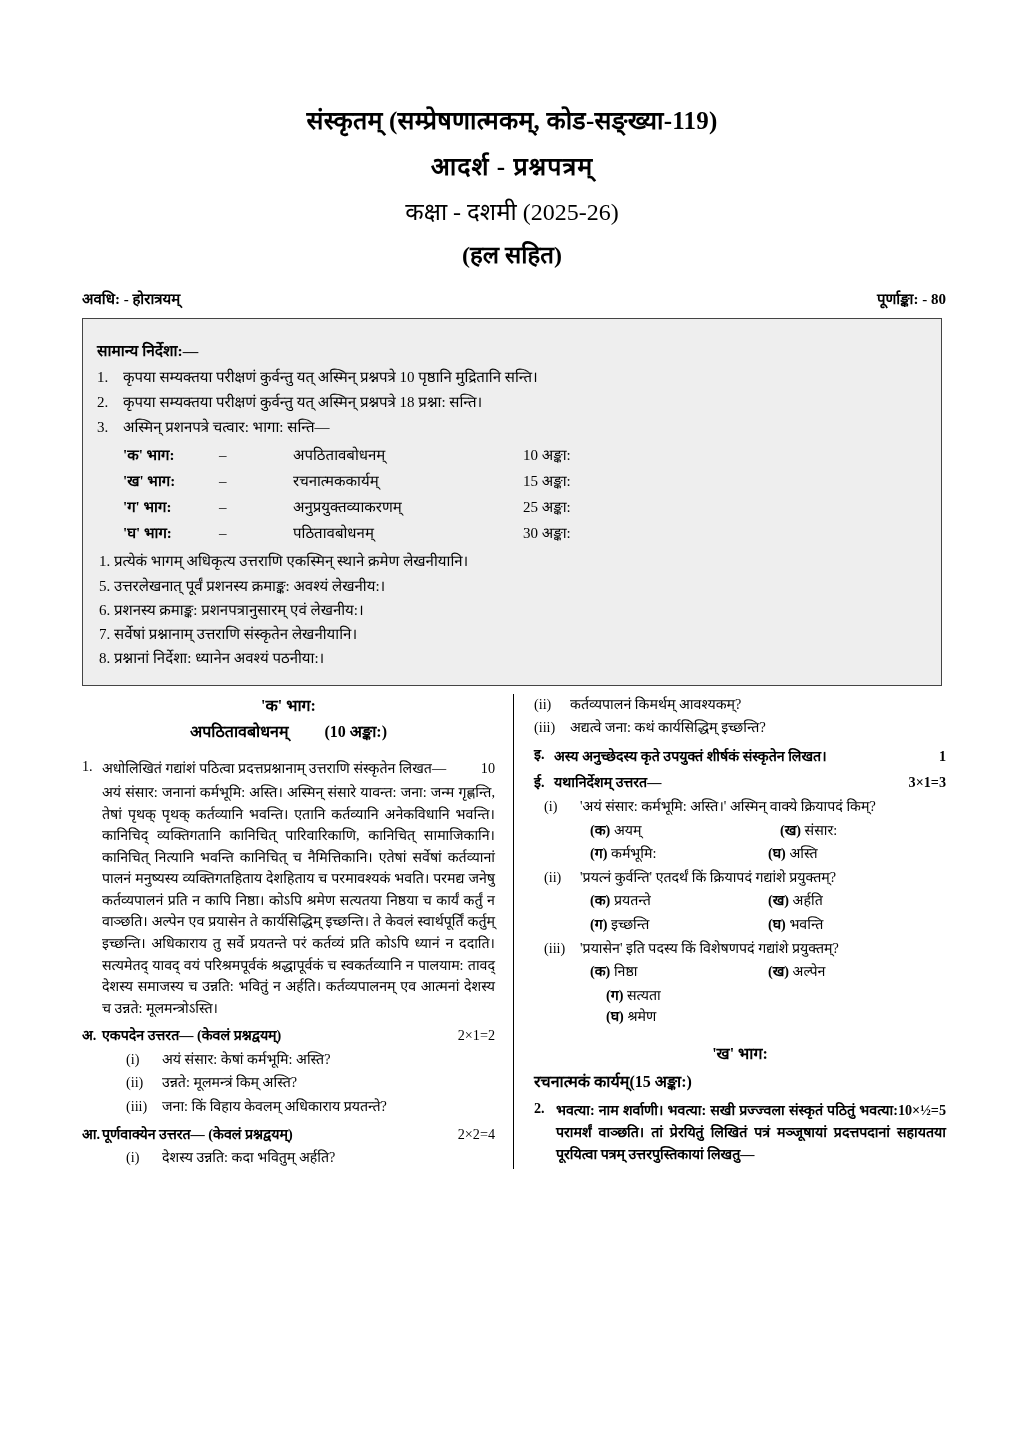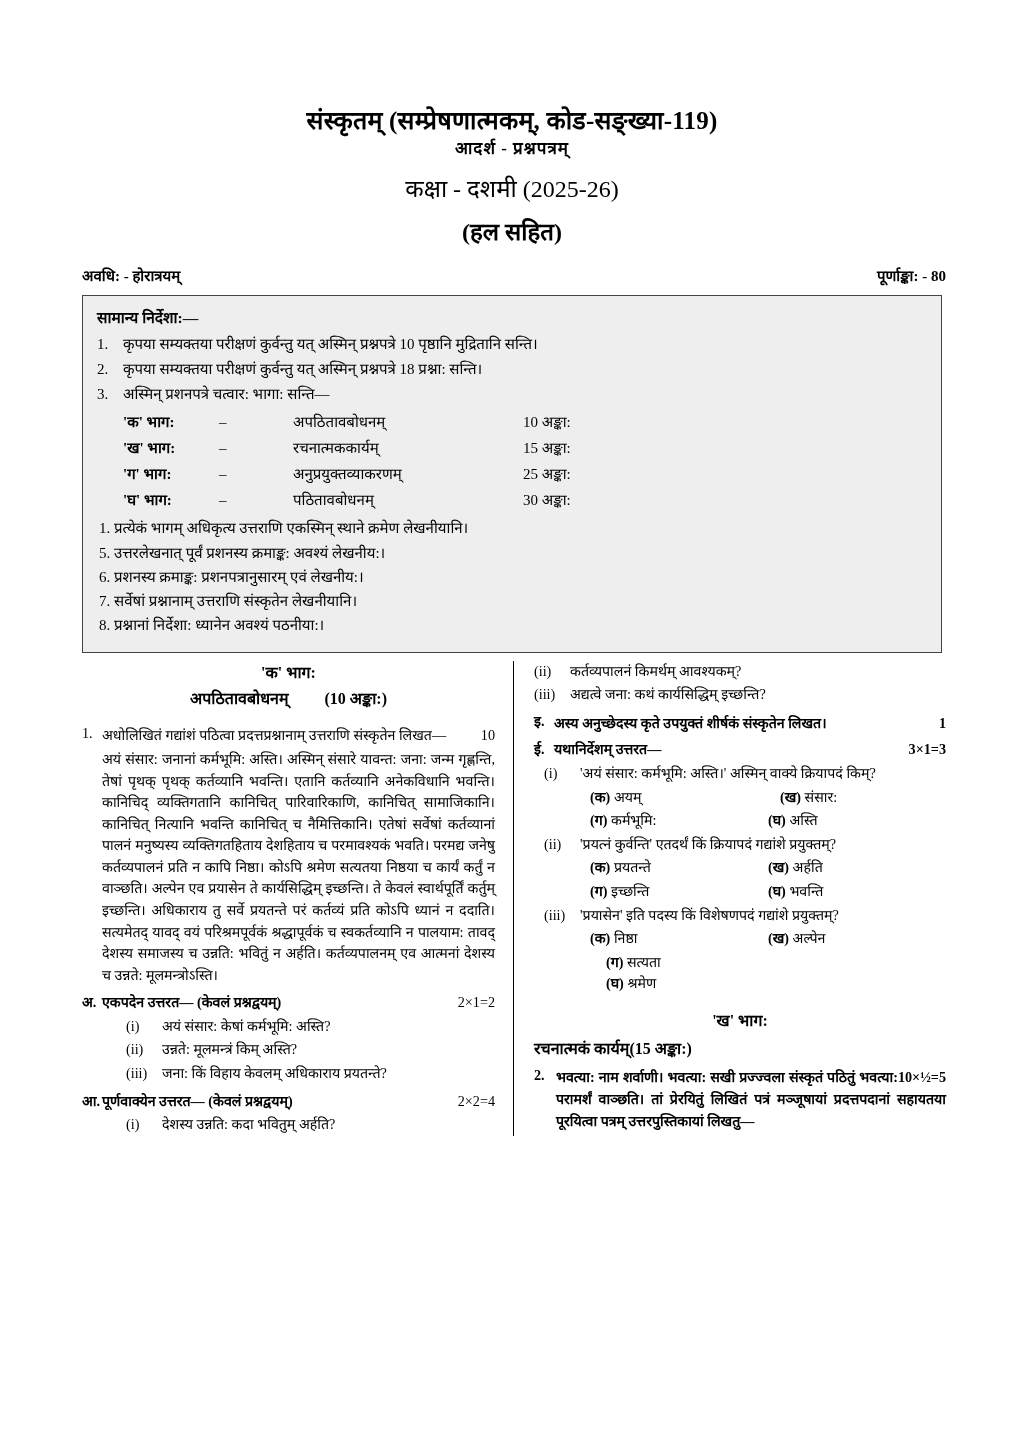--- a/index.html
+++ b/index.html
@@ -28,22 +28,23 @@
     text-align: center;
     padding-top: 105px;
   }
   .header .line1 {
     font-size: 25px;
     font-weight: bold;
     letter-spacing: 0.2px;
     line-height: 1.25;
   }
   .header .line2 {
-    font-size: 17px;
-    font-weight: bold;
+    font-size: 25px;
+    font-weight: bold;
+    margin-top: 12px;
     letter-spacing: 1px;
   }
   .header .line3 {
     font-size: 24px;
     font-weight: normal;
     margin-top: 12px;
   }
   .header .line4 {
     font-size: 24px;
     font-weight: bold;
@@ -55,21 +56,21 @@
     display: flex;
     justify-content: space-between;
     font-size: 15px;
     font-weight: bold;
   }
   
   .instr-box {
     margin: 10px 82px 0 82px;
     border: 1px solid #444;
     background: #eeeeee;
-    padding: 10px 14px 14px 14px;
+    padding: 20px 14px 14px 14px;
     box-sizing: border-box;
   }
   .instr-title {
     font-size: 15.5px;
     font-weight: bold;
     margin-bottom: 4px;
   }
   .instr-list {
     font-size: 15px;
     line-height: 1.6;

